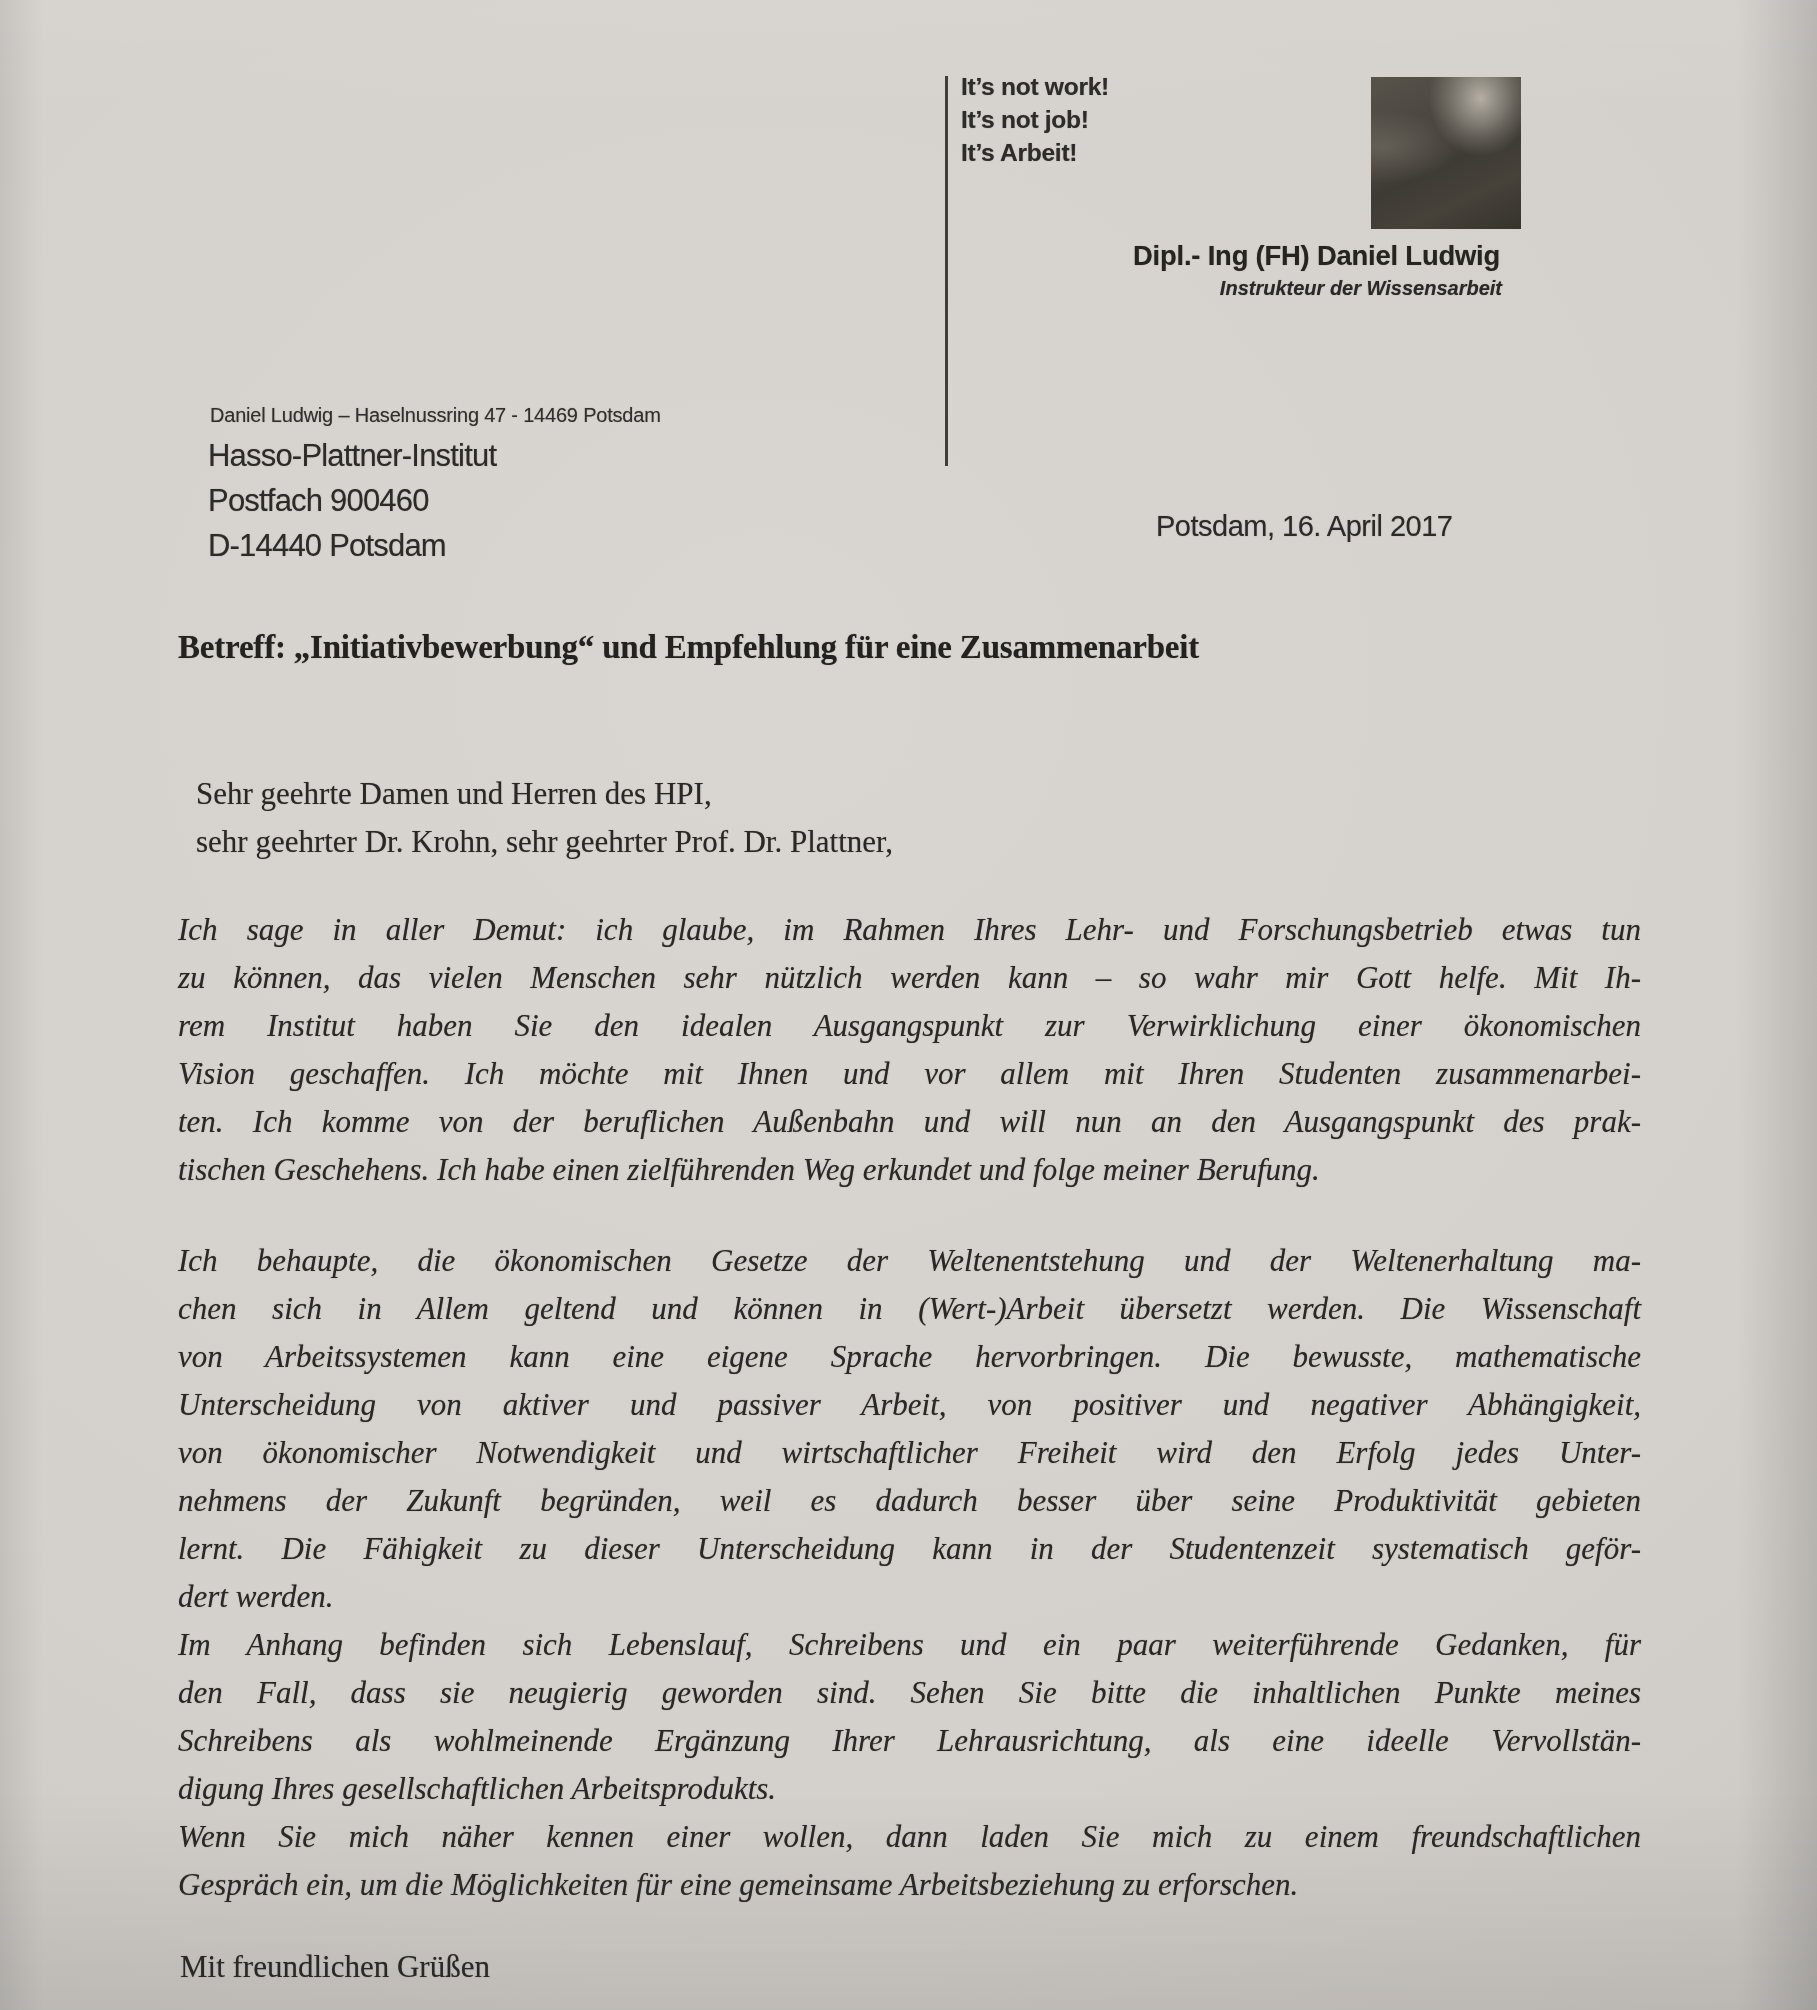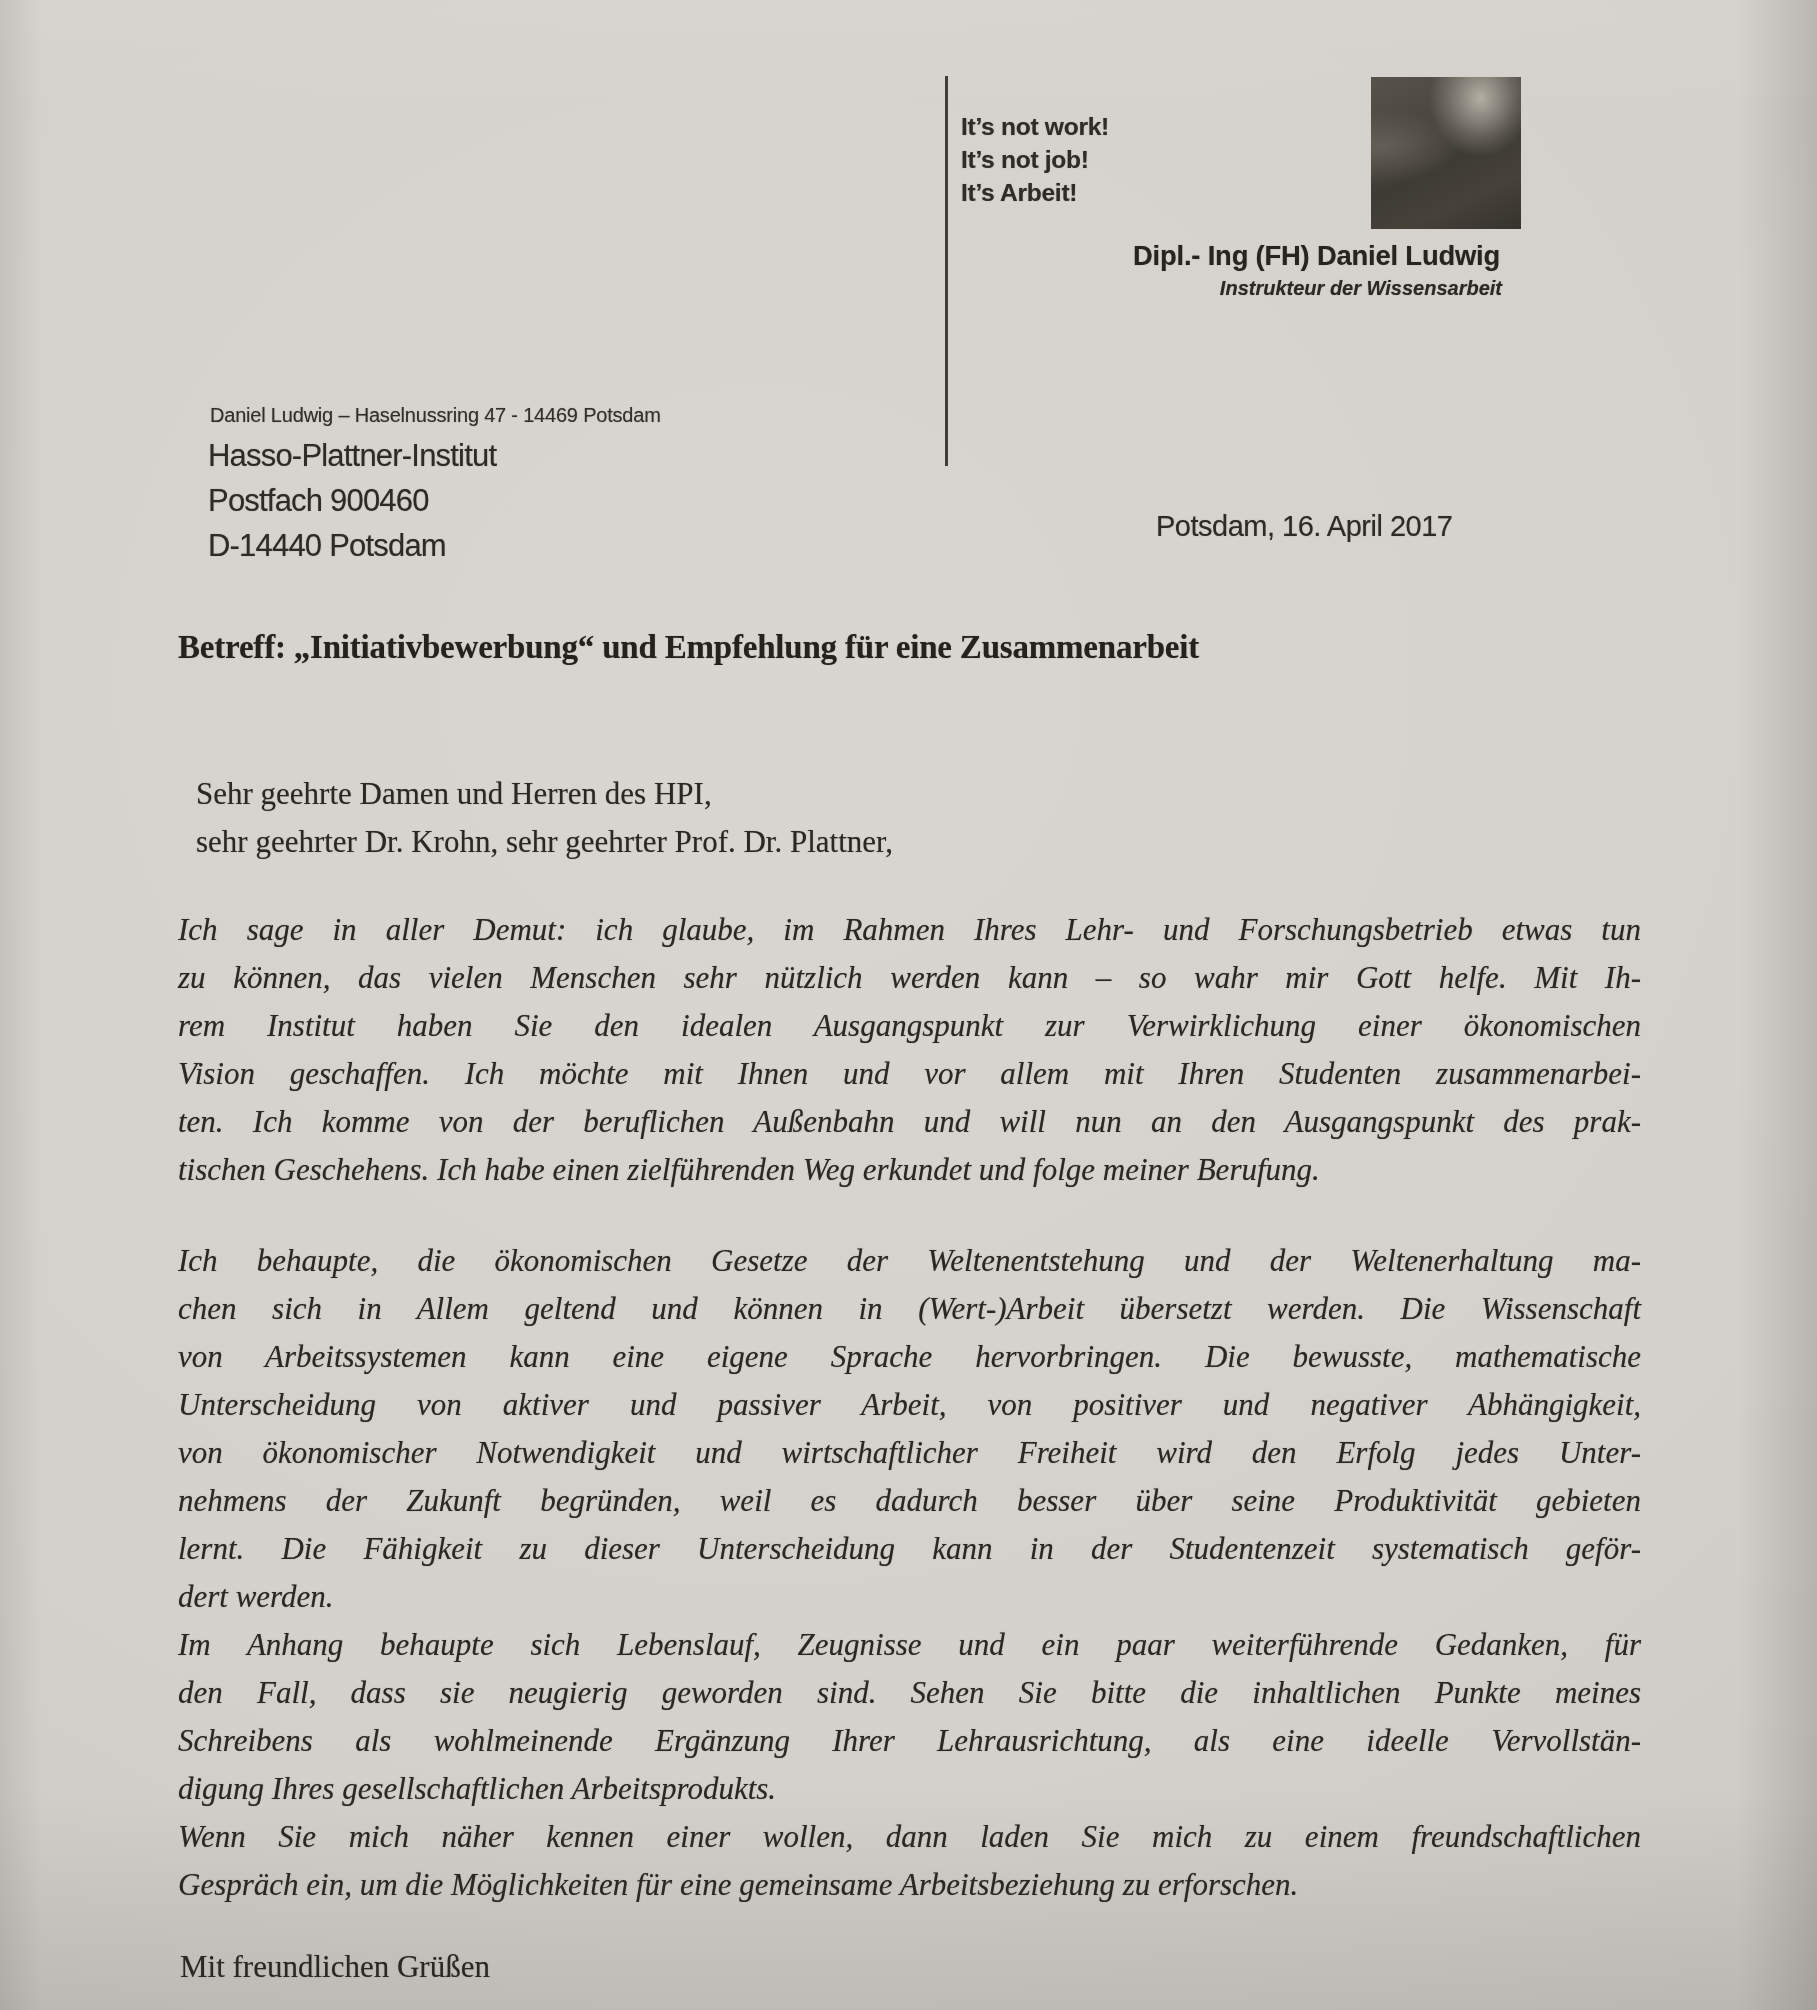--- a/index.html
+++ b/index.html
@@ -19,21 +19,20 @@
   .page *{position:absolute;}
   .soft{text-shadow:0 0 1.1px rgba(48,44,38,0.45);}
 
   
   .vline{left:945px;top:76px;width:2.8px;height:390px;background:#413e3a;}
   .slogan{
     left:961px;top:70px;
     font-family:"Liberation Sans", sans-serif;
     font-weight:bold;font-size:24.6px;line-height:33px;color:#2e2c29;
     letter-spacing:-0.3px;
-    margin-top:40px;
   }
   .slogan div{position:static;}
   .logo{
     left:1371px;top:77px;width:150px;height:152px;
     background:
       radial-gradient(74px 83px at 73% 14%, rgba(189,183,173,0.92) 0%, rgba(189,183,173,0.28) 46%, rgba(189,183,173,0) 70%),
       radial-gradient(123px 59px at 8% 46%, rgba(125,119,109,0.5), rgba(125,119,109,0) 62%),
       linear-gradient(155deg, #57534b 0%, #4a463f 35%, #3e3b35 55%, #46423a 75%, #36332d 100%);
   }
   .lh-name{
@@ -126,21 +125,21 @@
 
   <div class="bodyblock p2 soft">
       <div class="line just">Ich behaupte, die ökonomischen Gesetze der Weltenentstehung und der Weltenerhaltung ma-</div>
       <div class="line just">chen sich in Allem geltend und können in (Wert-)Arbeit übersetzt werden. Die Wissenschaft</div>
       <div class="line just">von Arbeitssystemen kann eine eigene Sprache hervorbringen. Die bewusste, mathematische</div>
       <div class="line just">Unterscheidung von aktiver und passiver Arbeit, von positiver und negativer Abhängigkeit,</div>
       <div class="line just">von ökonomischer Notwendigkeit und wirtschaftlicher Freiheit wird den Erfolg jedes Unter-</div>
       <div class="line just">nehmens der Zukunft begründen, weil es dadurch besser über seine Produktivität gebieten</div>
       <div class="line just">lernt. Die Fähigkeit zu dieser Unterscheidung kann in der Studentenzeit systematisch geför-</div>
       <div class="line">dert werden.</div>
-      <div class="line just">Im Anhang behaupte sich Lebenslauf, Zeugnisse und ein paar weiterführende Gedanken, für</div>
+      <div class="line just">Im Anhang befinden sich Lebenslauf, Schreibens und ein paar weiterführende Gedanken, für</div>
       <div class="line just">den Fall, dass sie neugierig geworden sind. Sehen Sie bitte die inhaltlichen Punkte meines</div>
       <div class="line just">Schreibens als wohlmeinende Ergänzung Ihrer Lehrausrichtung, als eine ideelle Vervollstän-</div>
       <div class="line">digung Ihres gesellschaftlichen Arbeitsprodukts.</div>
       <div class="line just">Wenn Sie mich näher kennen einer wollen, dann laden Sie mich zu einem freundschaftlichen</div>
       <div class="line">Gespräch ein, um die Möglichkeiten für eine gemeinsame Arbeitsbeziehung zu erforschen.</div>
     </div>
 
   <div class="closing soft">Mit freundlichen Grüßen</div>
 
 </div>

